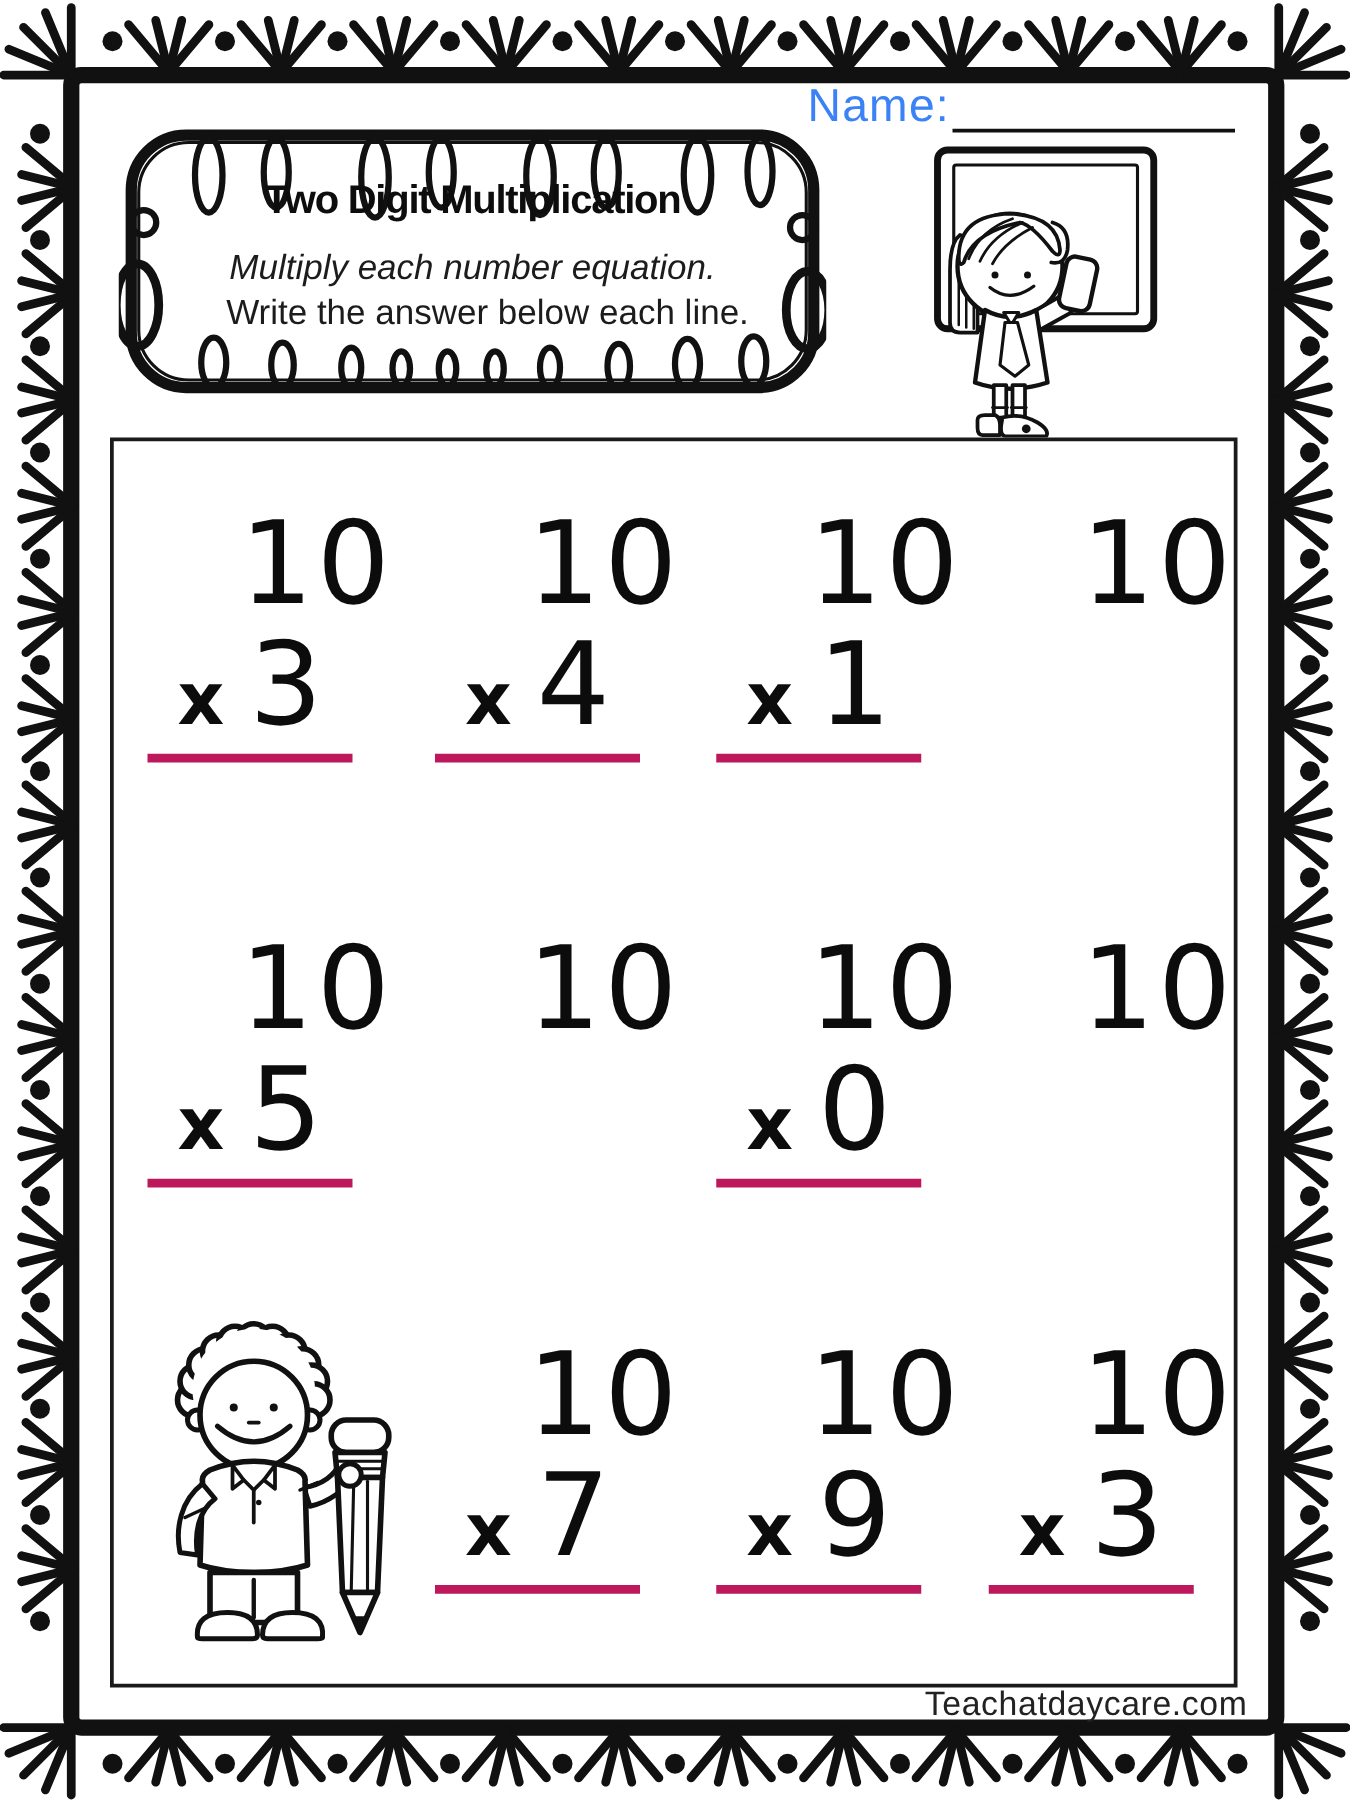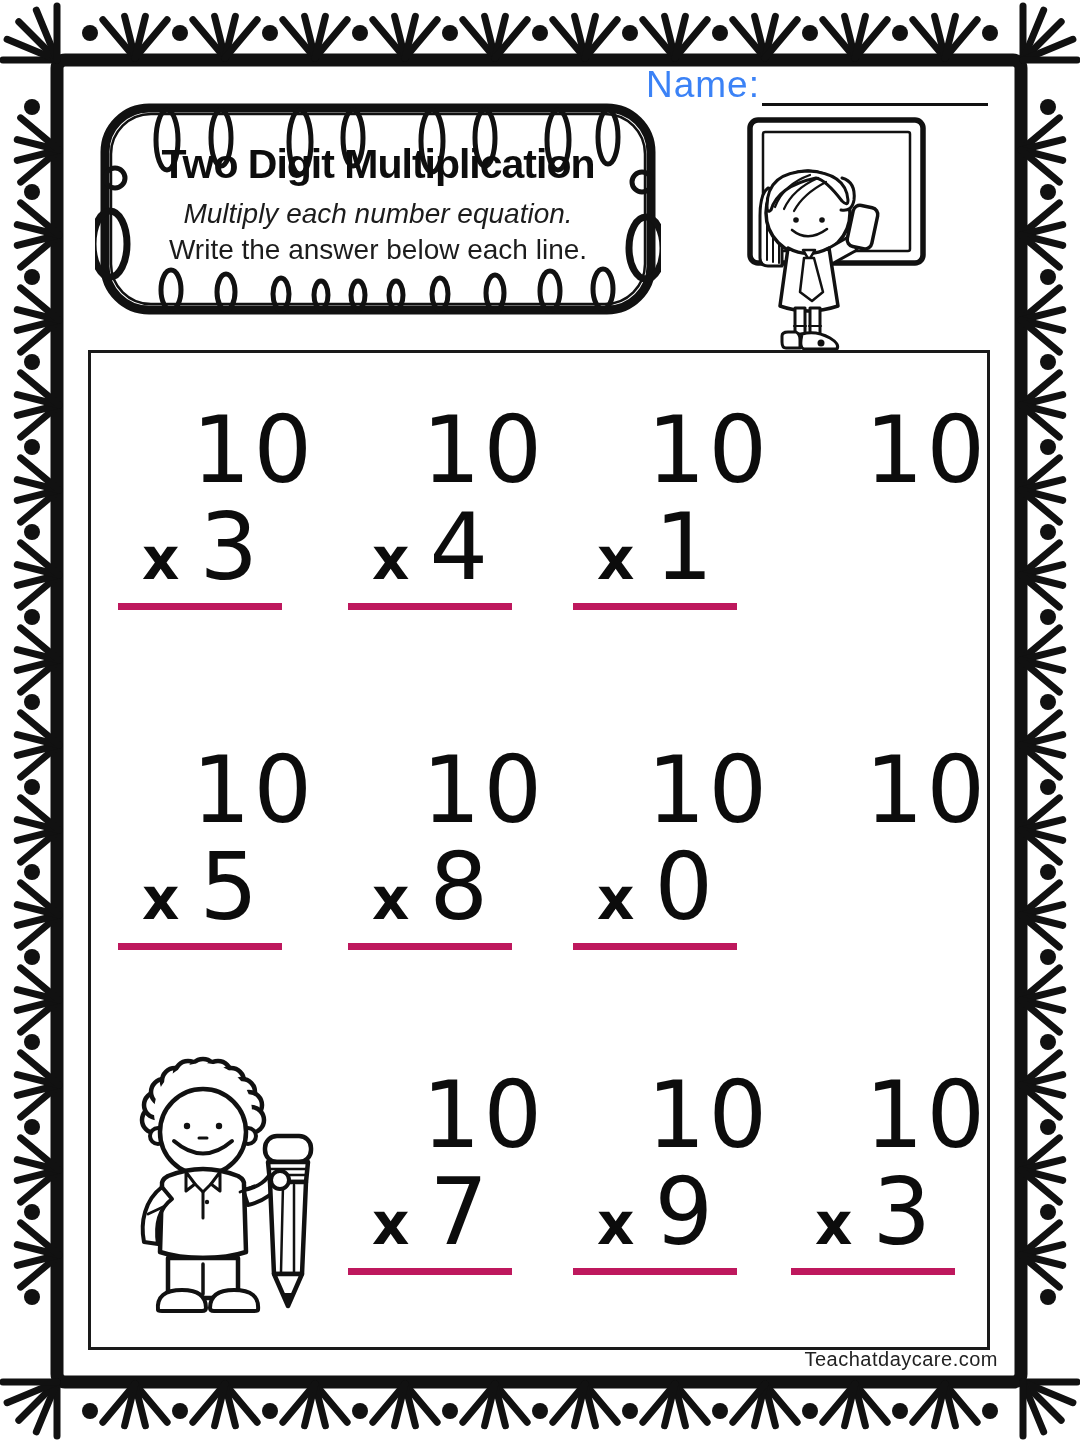--- a/index.html
+++ b/index.html
@@ -11,29 +11,29 @@
     color:#111111;
     overflow:hidden;
   }
   .border-svg{position:absolute;left:0;top:0;width:1080px;height:1440px;z-index:1;}
 
   
   .title-box{position:absolute;left:95px;top:86px;width:566px;height:248px;z-index:3;}
   .title-frame{position:absolute;left:0;top:0;width:566px;height:248px;}
   .title-text{
     position:absolute;left:0;top:55px;width:100%;
-    text-align:center;font-size:41px;font-weight:bold;letter-spacing:-1px;
+    text-align:center;font-size:32px;font-weight:bold;letter-spacing:-1px;
     white-space:nowrap;color:#0d0d0d;
   }
   .subtitle{
     position:absolute;left:0;width:100%;text-align:center;
     font-size:28px;color:#1c1c1c;letter-spacing:0px;white-space:nowrap;
   }
   .subtitle.l1{top:112px;font-style:italic;}
-  .subtitle.l2{top:148px;}
+  .subtitle.l2{top:148px;margin-left:12px;}
 
   
   .name-row{position:absolute;left:646px;top:64px;z-index:3;white-space:nowrap;}
   .name-label{font-size:37px;color:#3b82f6;letter-spacing:1px;vertical-align:bottom;}
   .name-line{display:inline-block;width:226px;height:39px;border-bottom:3px solid #111;margin-left:2px;vertical-align:bottom;}
 
   
   .girl-svg{position:absolute;left:738px;top:108px;width:200px;height:250px;z-index:2;}
   .boy-svg{position:absolute;left:98px;top:1042px;width:245px;height:272px;z-index:3;}
 
@@ -62,21 +62,21 @@
     font-family:"DejaVu Sans", sans-serif;
     font-size:92px;line-height:0.9;color:#0c0c0c;
   }
   .p-answer{height:60px;}
   .c1{left:85px;} .c2{left:315px;} .c3{left:540px;} .c4{left:758px;}
   .r1{top:405px;} .r2{top:745px;} .r3{top:1070px;}
 
   
   .watermark{
     position:absolute;right:82px;top:1348px;z-index:3;
-    font-size:20px;color:#222;letter-spacing:0.5px;
+    font-size:27px;color:#222;letter-spacing:0.5px;
   }
 </style>
 </head>
 <body>
 
 <div class="page">
 
   <svg id="borderSvg" class="border-svg" viewBox="0 0 1080 1440">
       <rect x="57" y="60" width="964" height="1322" rx="8" fill="none" stroke="#111111" stroke-width="13"></rect>
       <line x1="135" y1="58" x2="102.86061951567302" y2="19.697777844051103" stroke="#111111" stroke-width="7" stroke-linecap="round"></line>
@@ -451,21 +451,20 @@
     <div class="p-answer"></div>
   </div>
 
   <div class="problem r2 c1">
     <div class="p-top">10</div>
     <div class="p-bottom"><span class="p-op">x</span><span class="p-digit">5</span></div>
     <div class="p-answer"></div>
   </div>
   <div class="problem r2 c2">
     <div class="p-top">10</div>
-    <div class="p-bottom"><span class="p-op">x</span><span class="p-digit">8</span></div>
     <div class="p-answer"></div>
   </div>
   <div class="problem r2 c3">
     <div class="p-top">10</div>
     <div class="p-bottom"><span class="p-op">x</span><span class="p-digit">0</span></div>
     <div class="p-answer"></div>
   </div>
   <div class="problem r2 c4">
     <div class="p-top">10</div>
     <div class="p-answer"></div>

